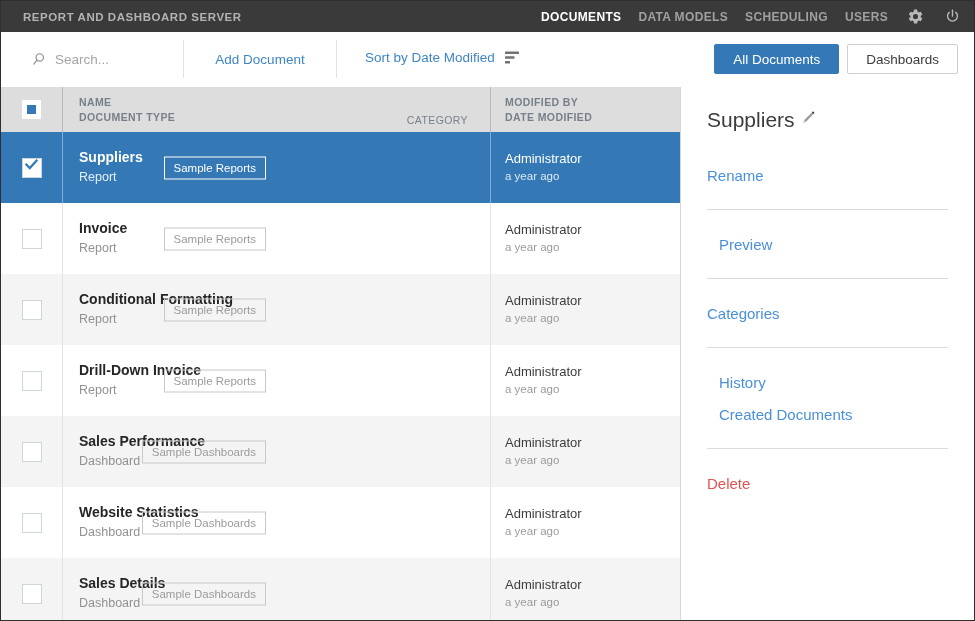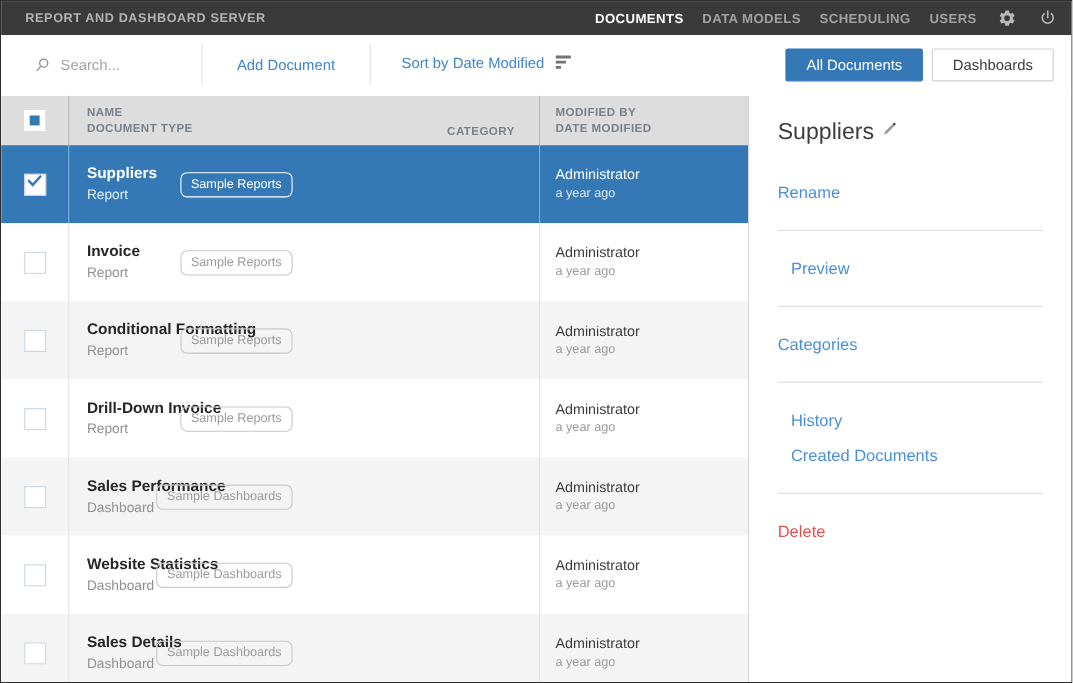--- a/index.html
+++ b/index.html
@@ -173,21 +173,21 @@
     display: flex;
     align-items: center;
     padding-left: 14px;
   }
   .hstack { display:flex; flex-direction: column; gap: 3px; }
   .hline { font-size: 10.5px; font-weight: bold; letter-spacing: .4px; line-height: 1.15; }
   .hcat {
     position: absolute;
     right: 22px;
     font-size: 10.5px;
-    font-weight: bold;
+    font-weight: normal;
     letter-spacing: .4px;
     margin-top: 20px;
   }
 
   
   .row {
     height: 71px;
     display: flex;
     align-items: stretch;
     background: #ffffff;
@@ -228,21 +228,21 @@
     line-height: 1.1;
   }
   .row.sel .doc-name { color: #ffffff; }
   .row.sel .doc-type { color: #e4eff8; }
   .badge {
     position: absolute;
     right: 224px;
     top: 50%;
     transform: translateY(-50%);
     border: 1px solid #c8c8c8;
-    border-radius: 6px;
+    border-radius: 0;
     padding: 4px 9px 5px;
     font-size: 11.5px;
     color: #9b9b9b;
     background: transparent;
     white-space: nowrap;
     cursor: pointer;
   }
   .row.sel .badge { border-color: #ffffff; color: #ffffff; }
   .mod-by { font-size: 13px; color: #3c3c3c; line-height: 1.1; }
   .mod-when { font-size: 11.5px; color: #9b9b9b; line-height: 1.1; }

